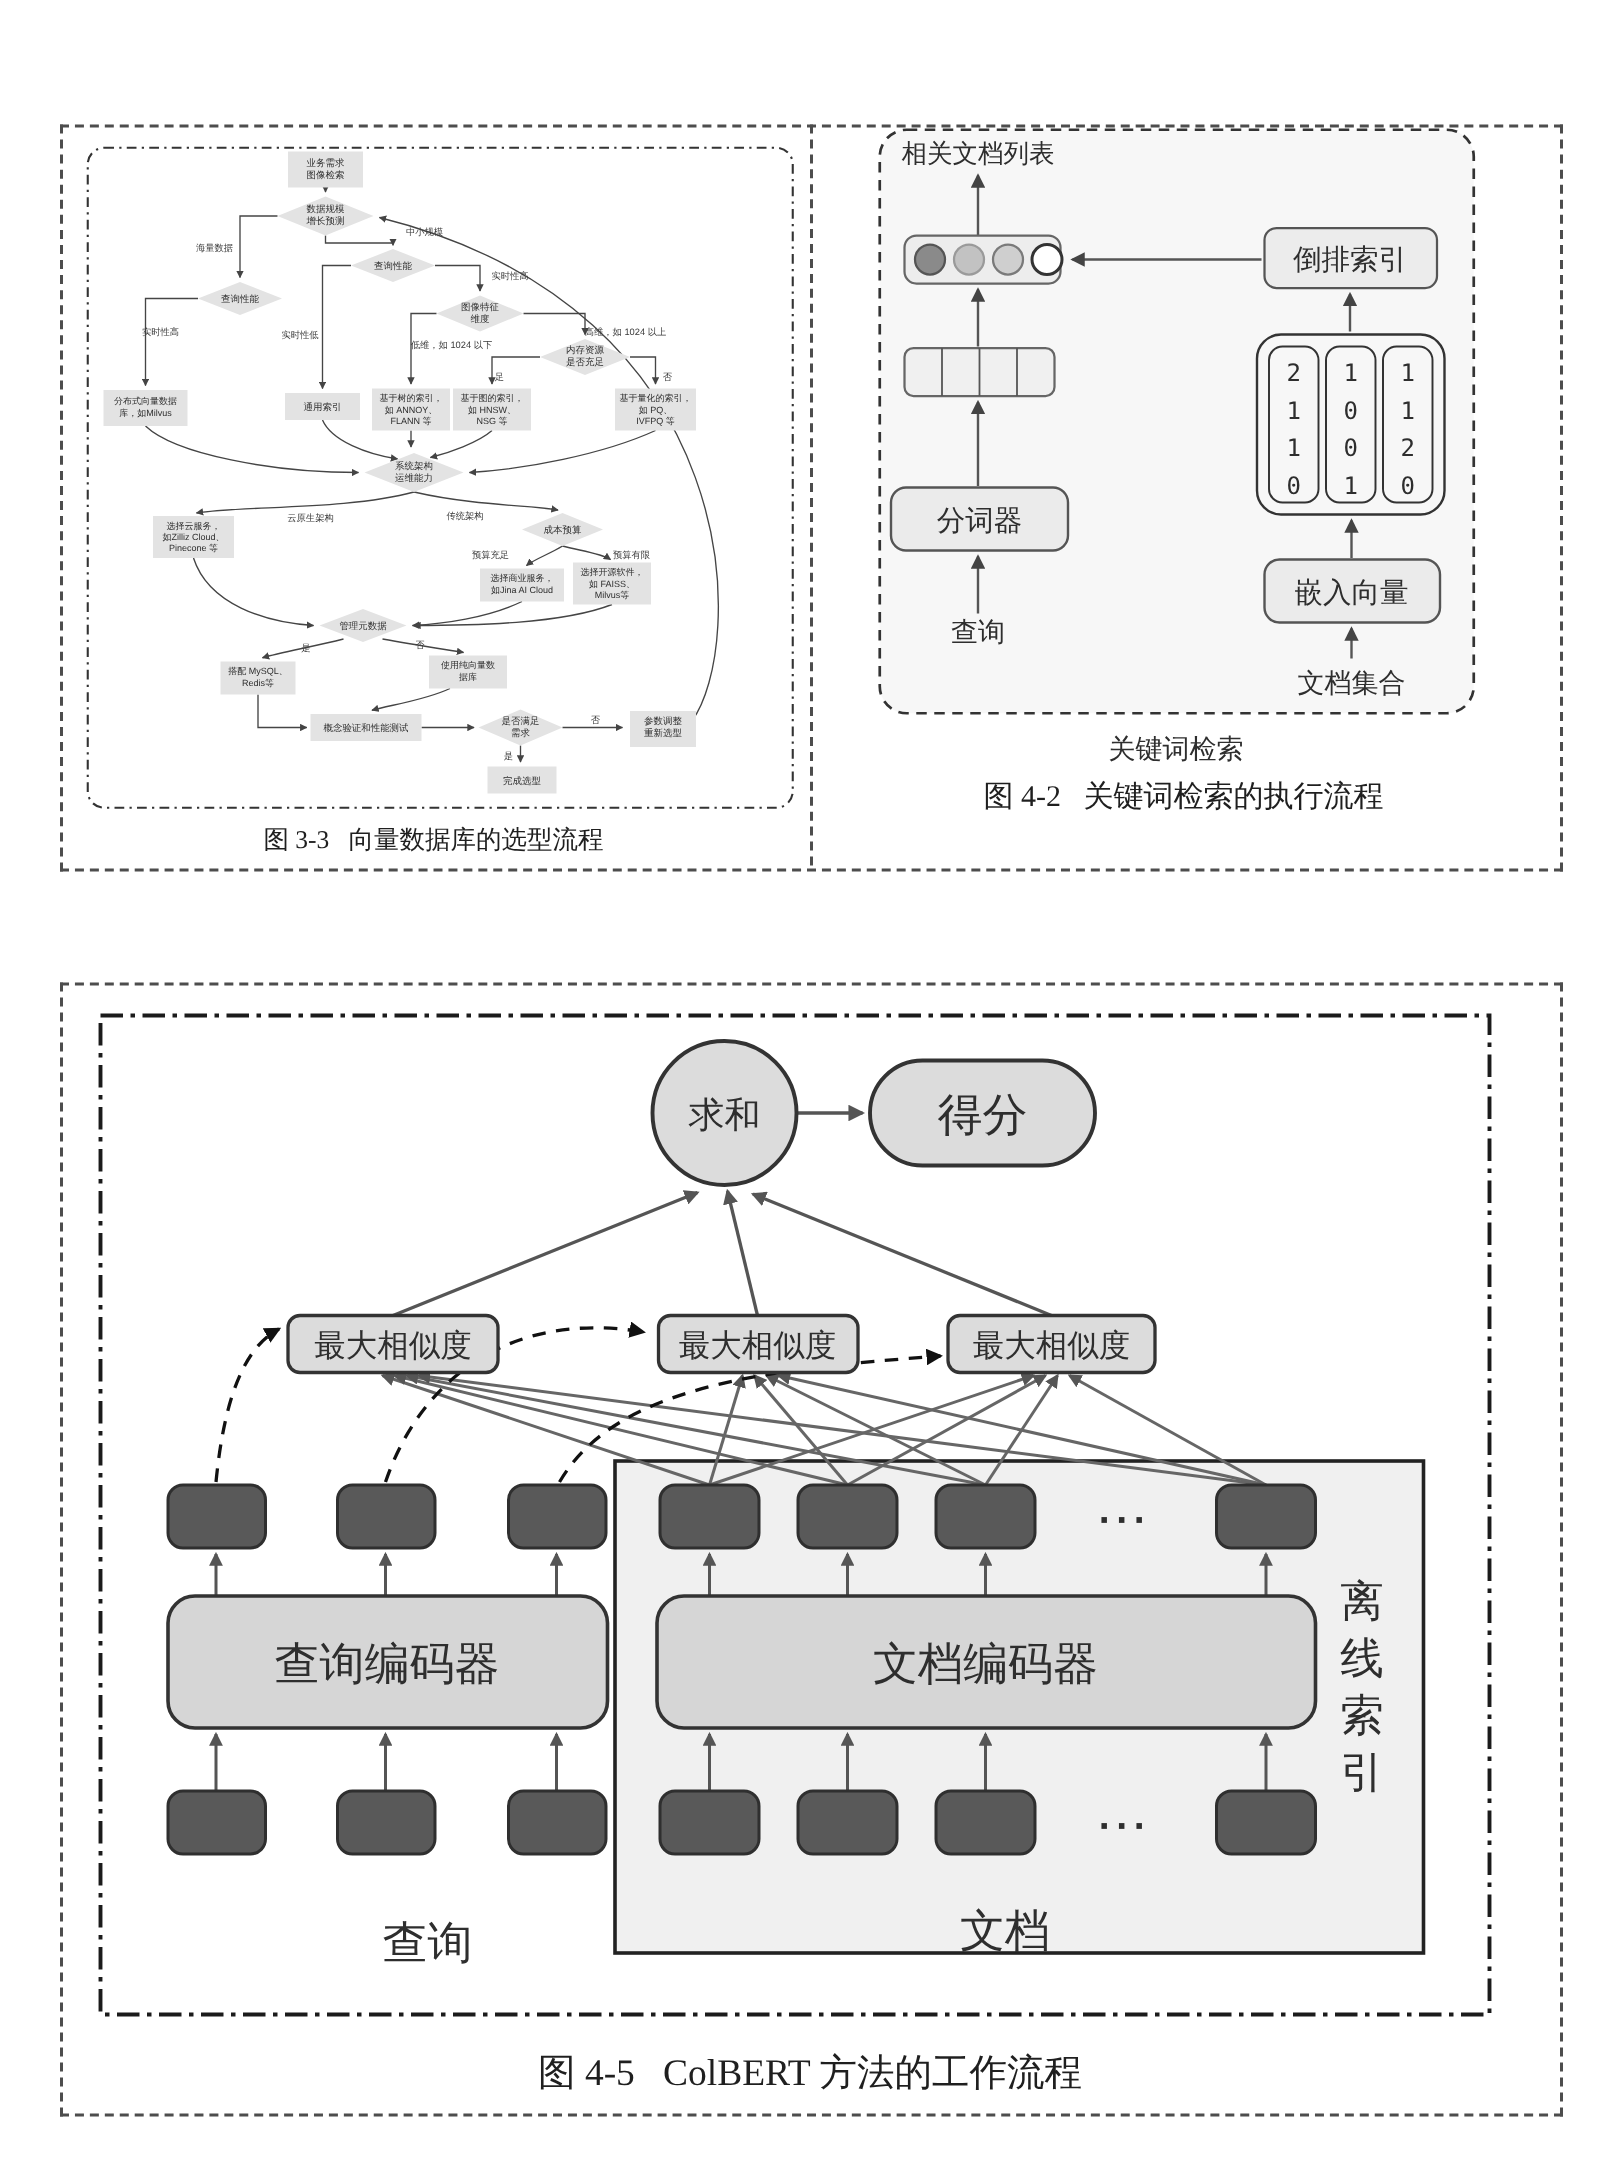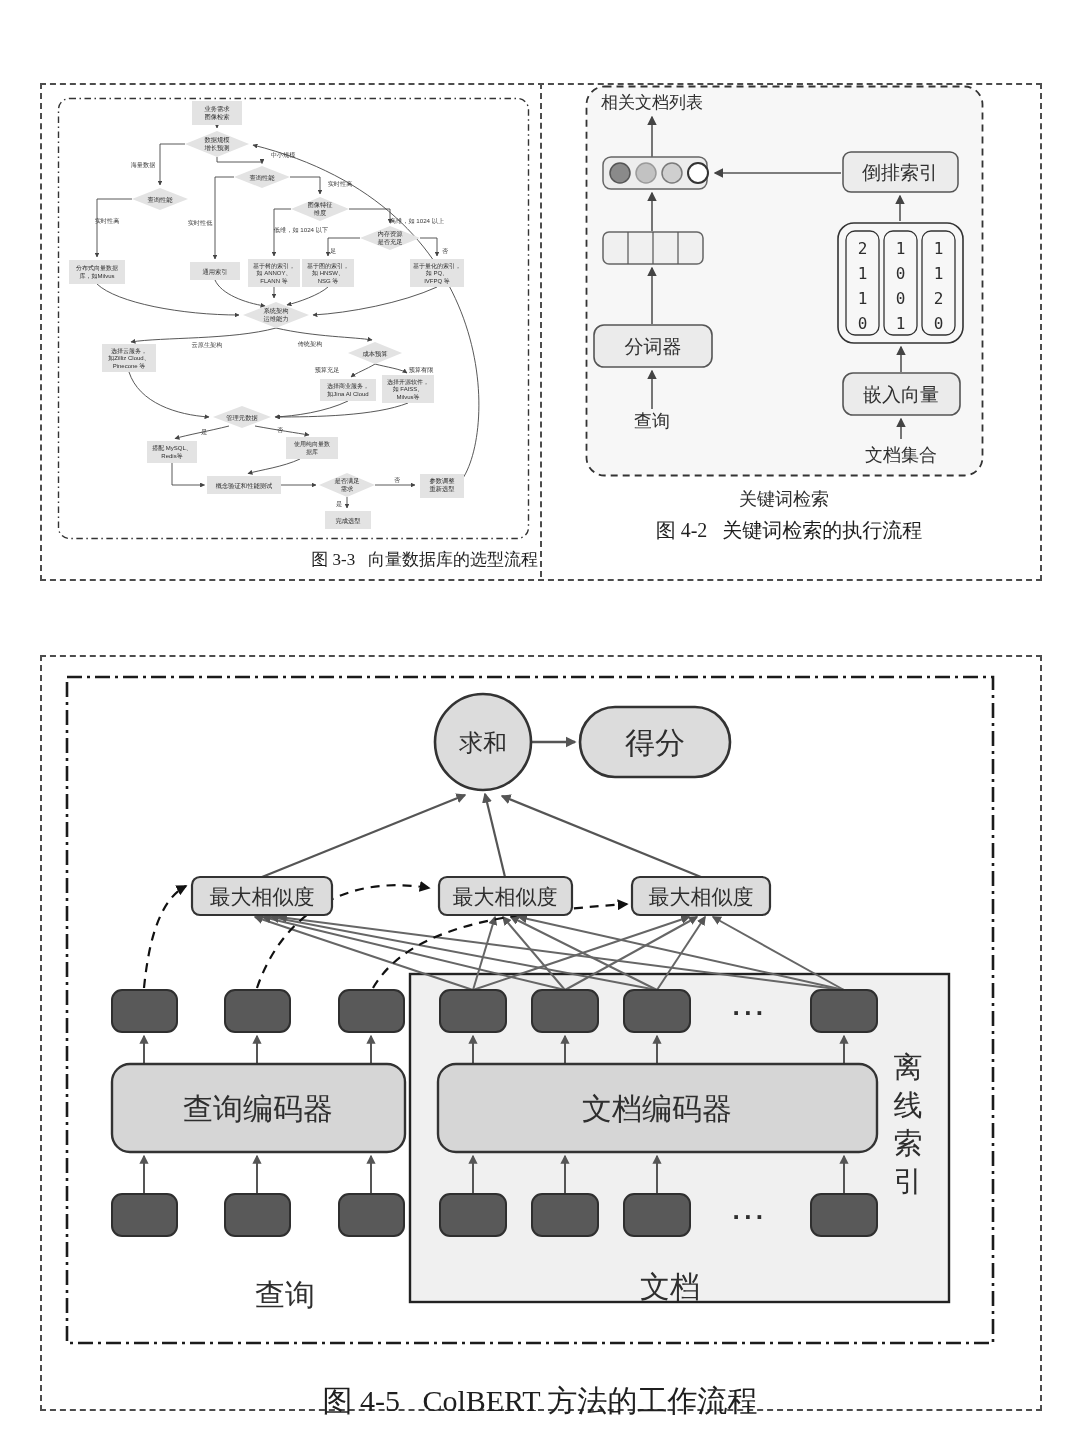--- a/index.html
+++ b/index.html
@@ -3,23 +3,23 @@
 <meta charset="utf-8">
 <style>
   html,body{margin:0;padding:0;}
   body{width:1080px;height:1440px;background:#ffffff;position:relative;
        font-family:"Liberation Sans",sans-serif;overflow:hidden;}
   .abs{position:absolute;}
   .top-block{left:40px;top:83px;width:998px;height:494px;border:2px dashed #4d4d4d;}
   .divider{left:540px;top:83px;height:494px;width:0;border-left:2px dashed #4d4d4d;}
   .bottom-block{left:40px;top:655px;width:998px;height:752px;border:2px dashed #4d4d4d;}
   .cap{font-family:"Liberation Serif",serif;color:#1f1f1f;text-align:center;white-space:pre;}
-  .cap33{left:0;top:465px;width:498px;font-size:17px;text-align:right;}
+  .cap33{left:0;top:465px;width:498px;font-size:17px;}
   .cap42{left:2px;top:449px;width:494px;font-size:20px;}
-  .cap45{left:0;top:724px;width:996px;font-size:30px;}
+  .cap45{left:0;top:708px;width:996px;font-size:25px;}
   svg{display:block;}
   text{fill:#2e2e2e;}
   .fcv{font-size:6.3px;}
   .fcs{font-size:6.0px;}
   .fce{font-size:6.2px;fill:#3a3a3a;}
   .t19{font-size:19px;}
   .t18{font-size:18px;}
   .t17{font-size:17px;}
   .t16{font-size:16px;font-family:"DejaVu Sans Mono",monospace;}
   .t30{font-size:30px;}

